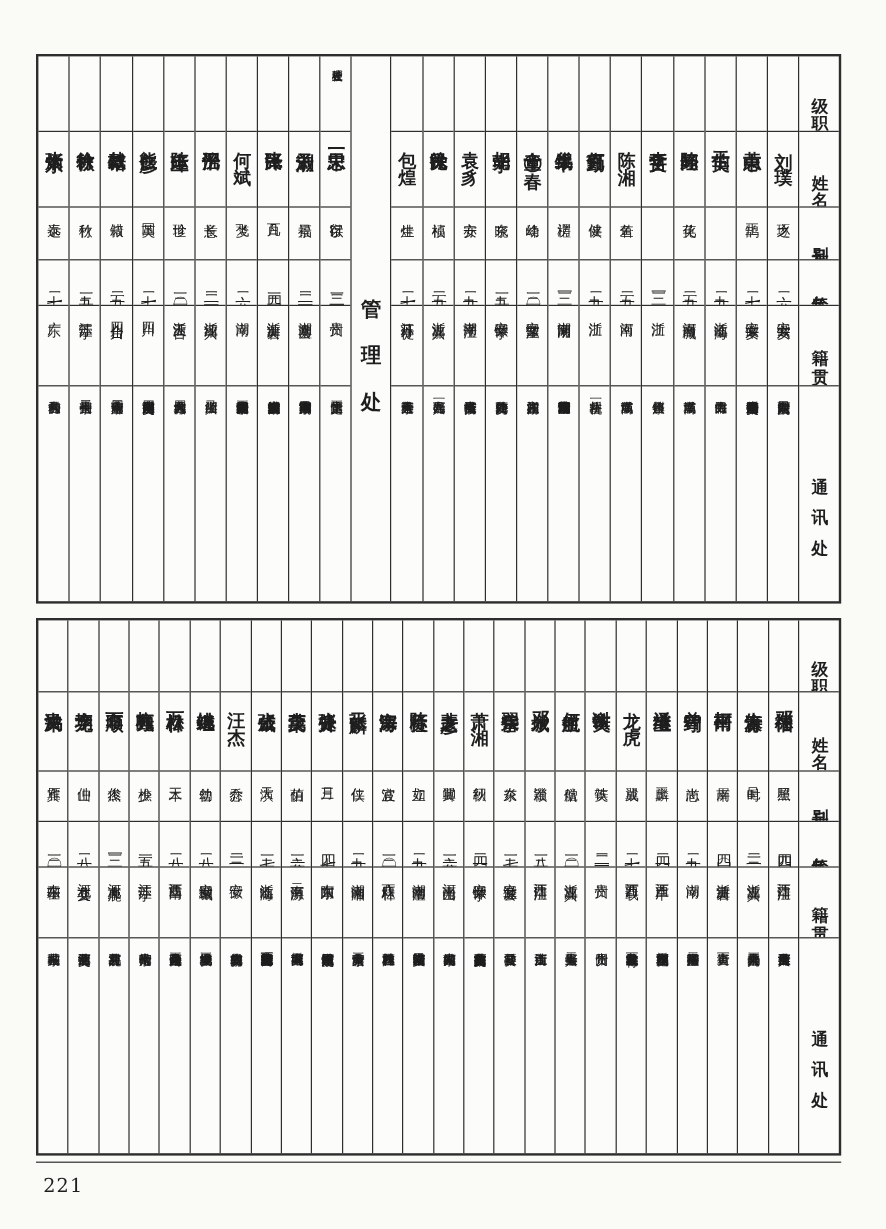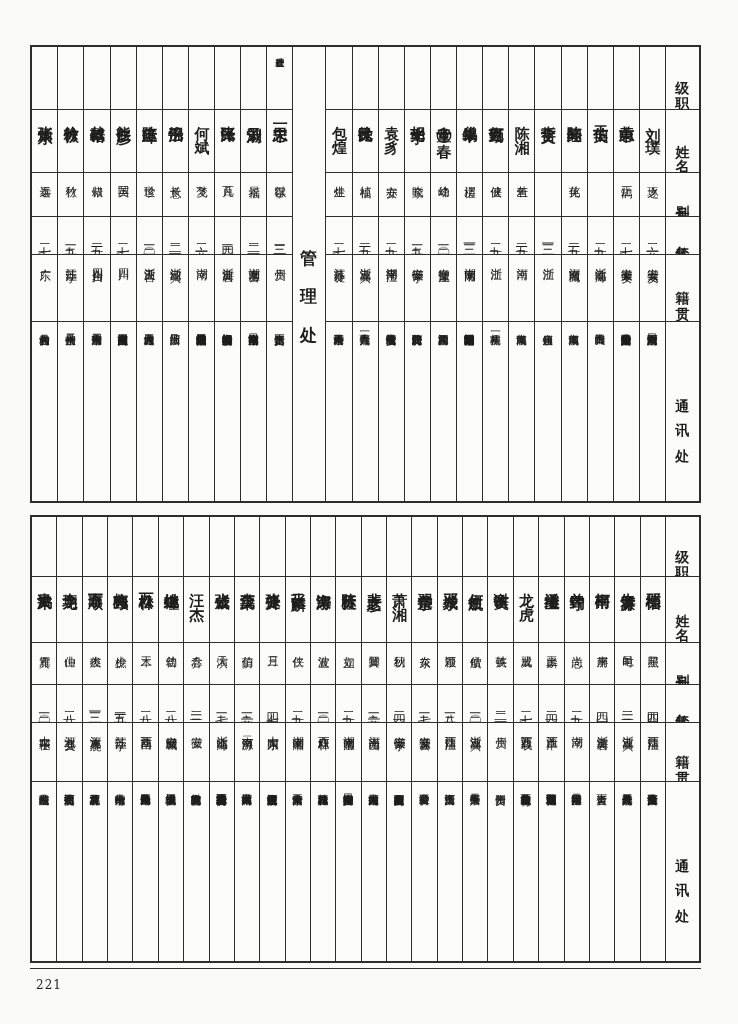--- a/index.html
+++ b/index.html
@@ -68,21 +68,21 @@
 
   .col-divider .cell{height:100%;align-items:center;padding-top:0;}
   .col-divider .vt{font-size:17px;font-weight:700;letter-spacing:38px;margin-top:38px;}
 
   .bottom-rule{
     position:absolute;left:30px;width:671px;top:968px;height:0;
     border-top:1.5px solid #2d2d2d;
   }
   .page-number{
     position:absolute;left:36px;top:978px;
-    font-size:12px;letter-spacing:1px;color:#1e1e1e;
+    font-size:16px;letter-spacing:1px;color:#1e1e1e;
     font-family:"DejaVu Serif","Liberation Serif",serif;
   }
 </style>
 </head>
 <body>
 
 <div id="table0" class="roster-table t0">
     <div class="col col-header">
       <div class="cell c-rank">
         <span class="vt">级职</span>

